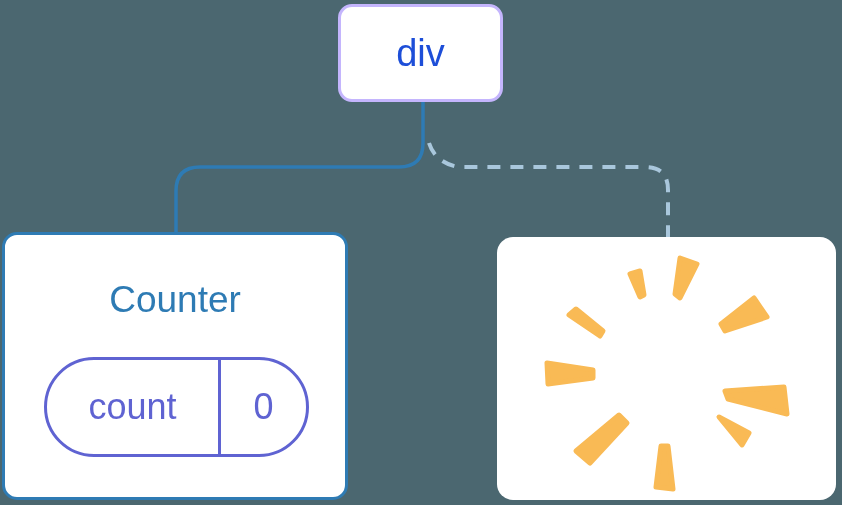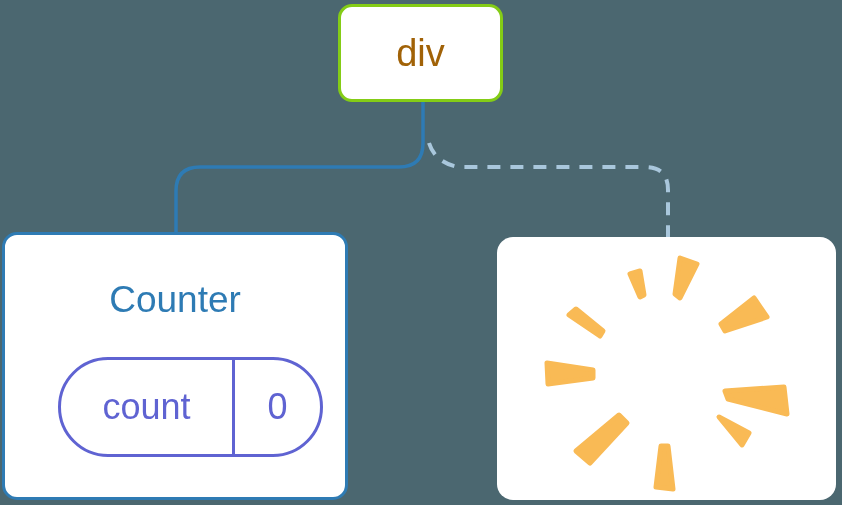--- a/index.html
+++ b/index.html
@@ -23,48 +23,48 @@
   .node {
     position: absolute;
     background: #ffffff;
     box-sizing: border-box;
   }
   #root-node {
     left: 338px;
     top: 4px;
     width: 165px;
     height: 98px;
-    border: 3px solid #84cc16;
+    border: 3px solid #c4b5fd;
     border-radius: 14px;
     display: flex;
     align-items: center;
     justify-content: center;
     font-size: 38px;
     font-weight: 500;
-    color: #a16207;
+    color: #1d4ed8;
   }
   #counter-card {
     left: 2px;
     top: 232px;
     width: 346px;
     height: 268px;
     border: 3px solid #2E7BB4;
     border-radius: 15px;
   }
   #counter-title {
     margin-top: 46px;
     text-align: center;
     font-size: 37px;
     font-weight: 500;
     color: #2E7BB4;
     line-height: 1;
   }
   #state-pill {
     position: absolute;
-    left: 53px;
+    left: 39px;
     top: 122px;
     width: 265px;
     height: 100px;
     border: 3px solid #5F63D2;
     border-radius: 50px;
     box-sizing: border-box;
     display: flex;
     color: #5F63D2;
     font-size: 36px;
     background: #ffffff;

